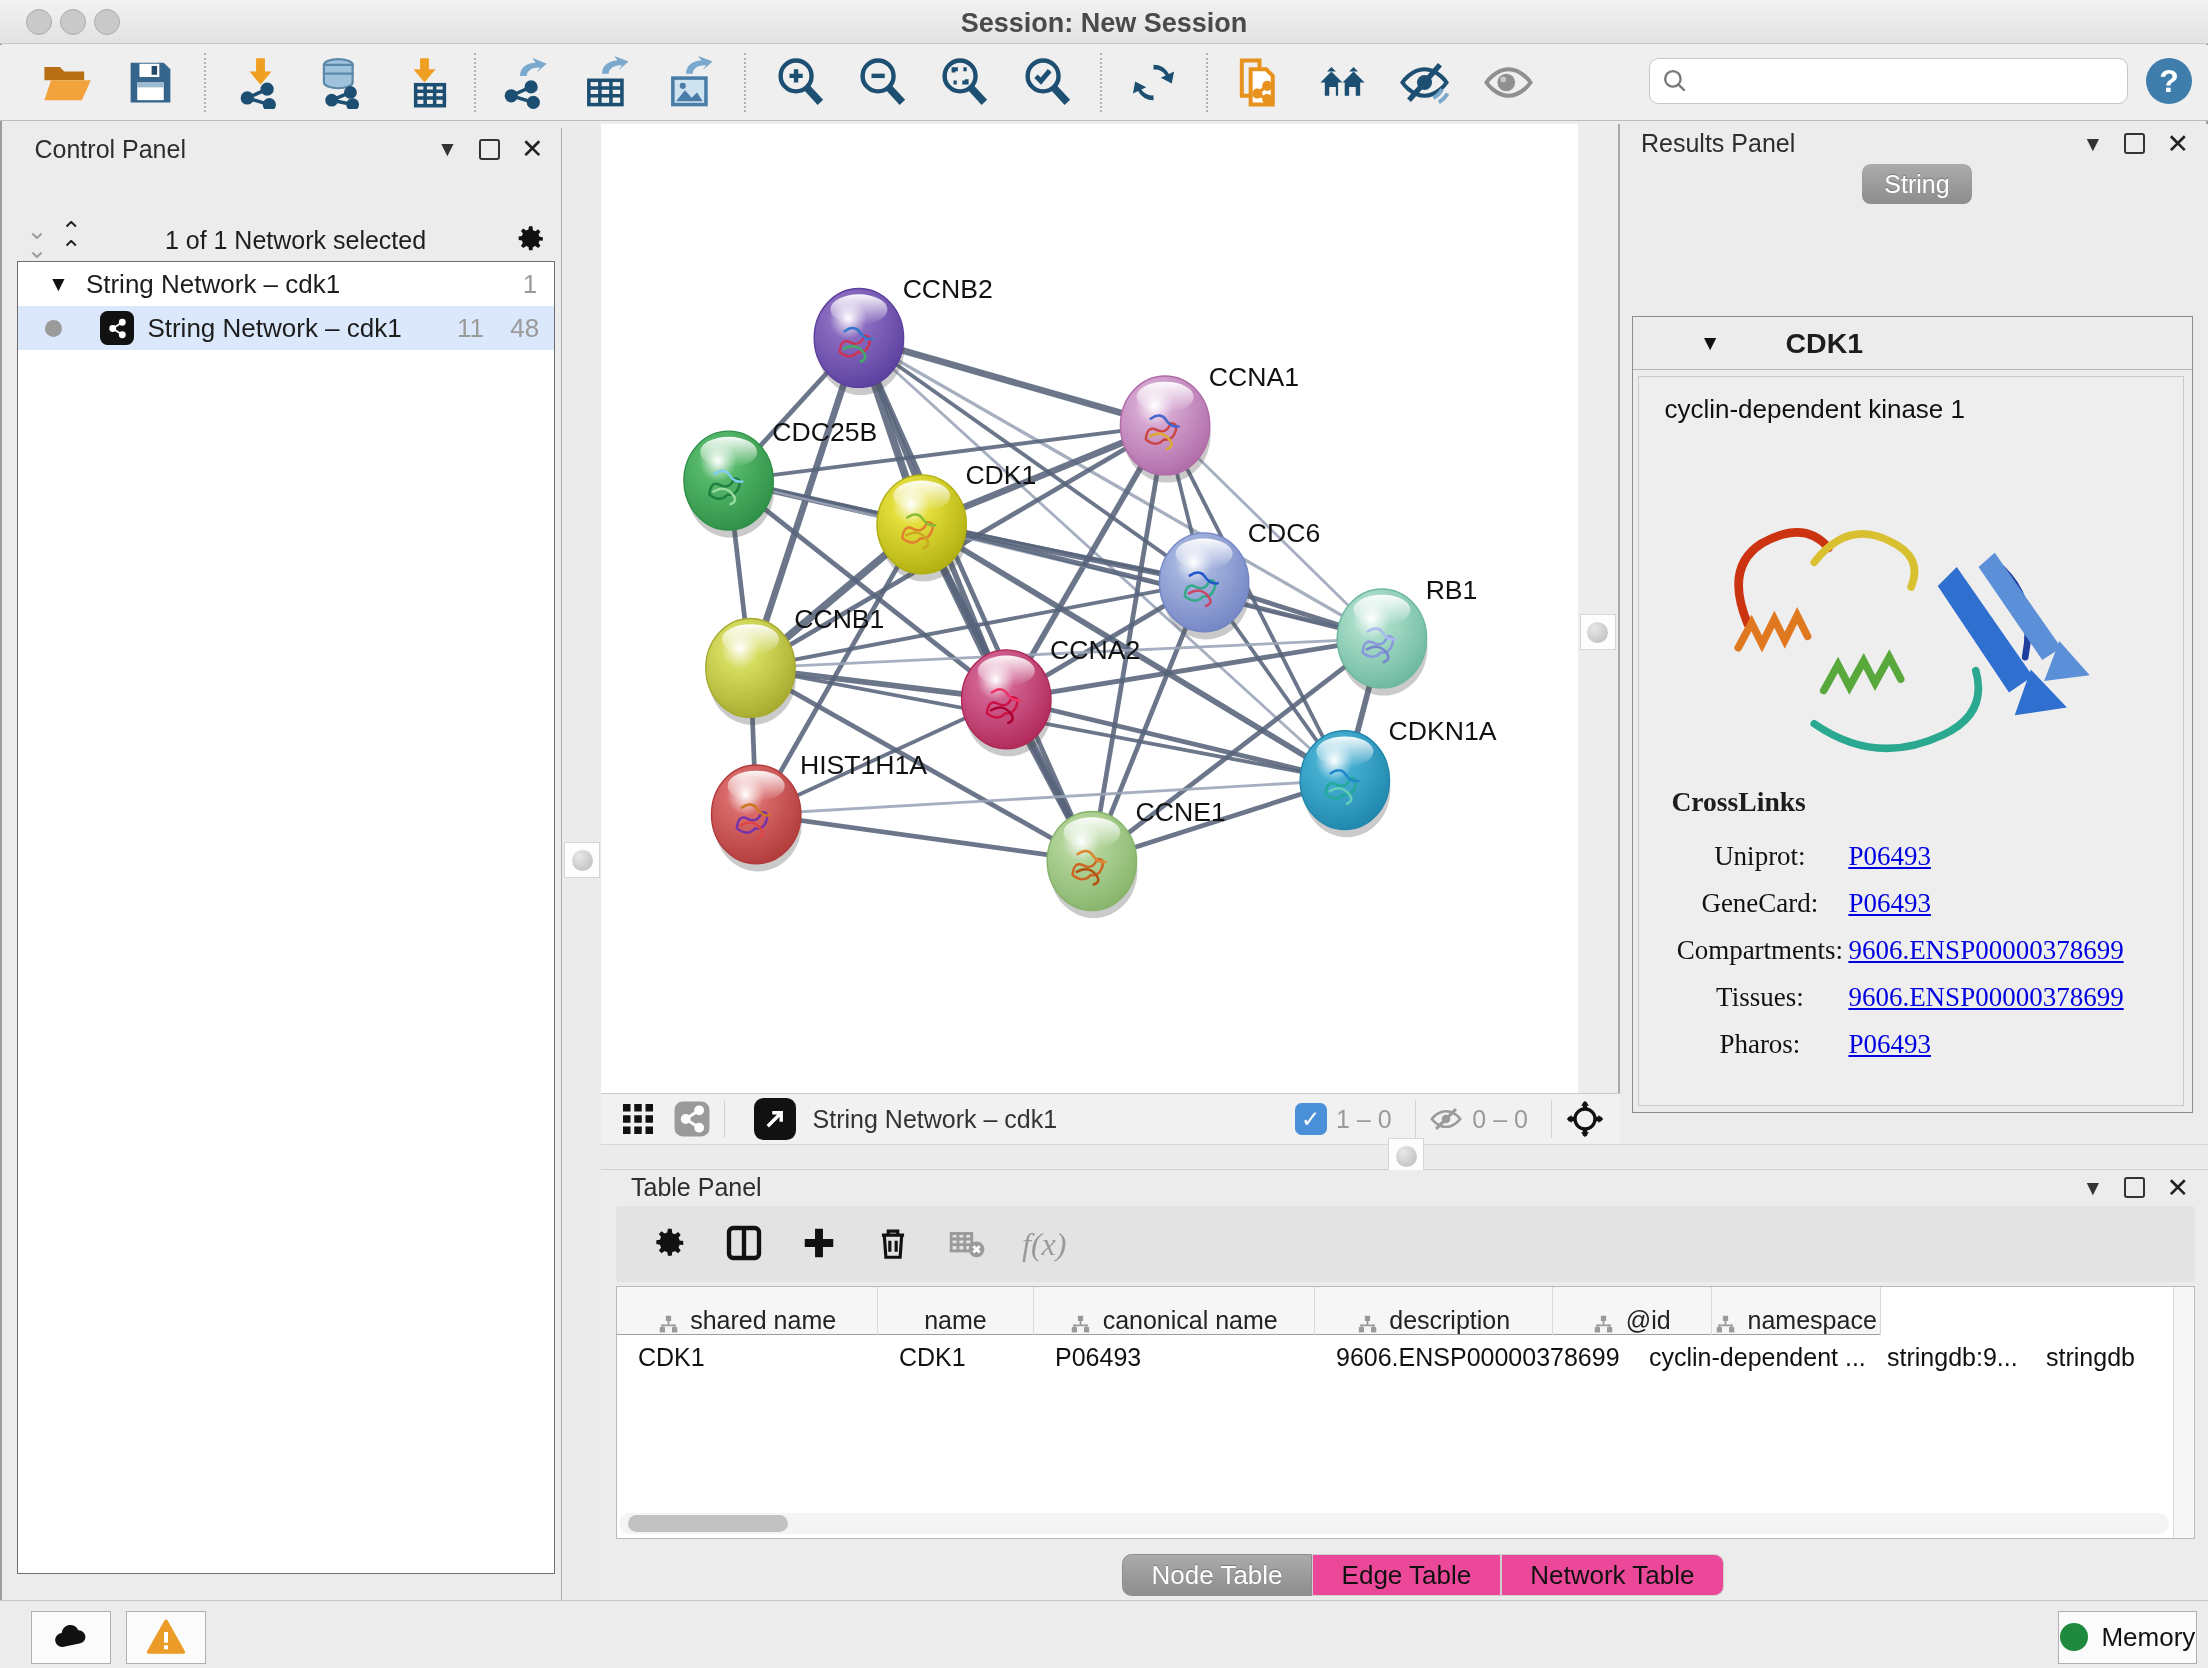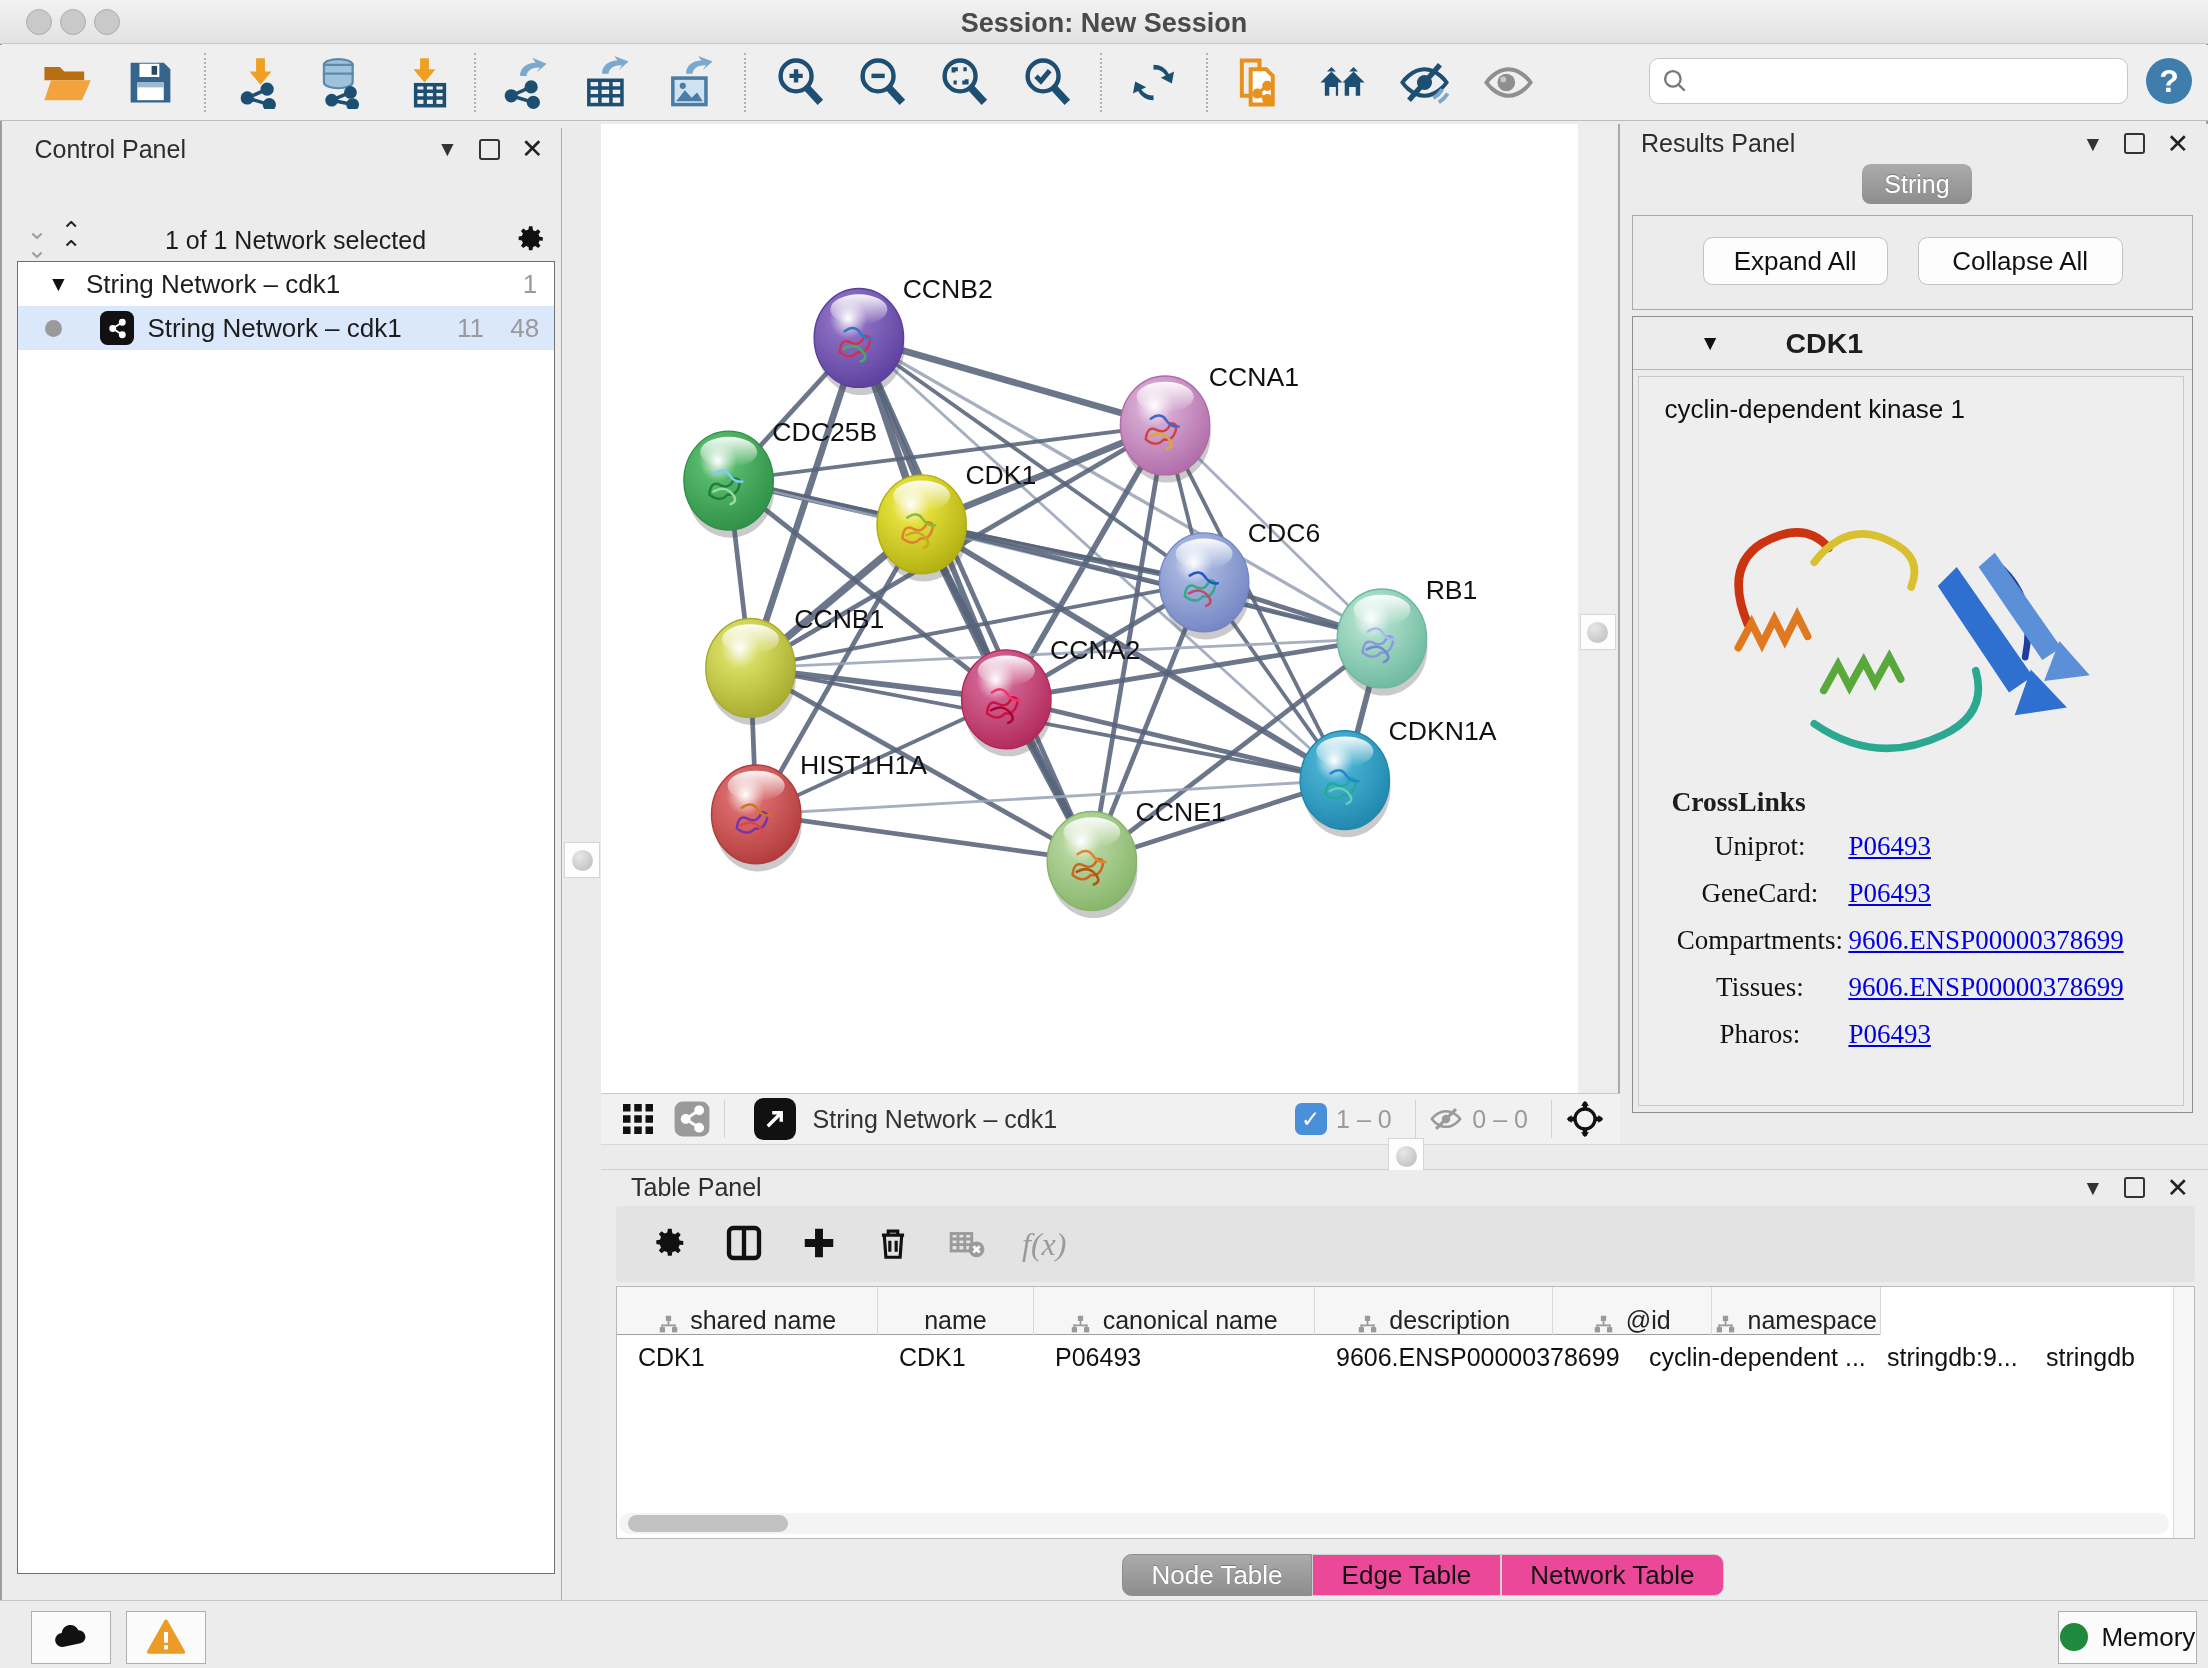--- a/index.html
+++ b/index.html
@@ -88,21 +88,21 @@
   .rp-btn{position:absolute;top:21px;height:48px;background:#fdfdfd;border:1.9px solid #c2c2c2;border-radius:9.5px;
     font-size:26px;color:#111;display:flex;align-items:center;justify-content:center;cursor:pointer;}
   .cdk-box{position:absolute;left:5.7px;top:192px;width:561px;height:797px;border:1.9px solid #8d8d8d;background:#ececec;}
   .cdk-head{position:absolute;left:0;top:0;width:100%;height:53px;border-bottom:1.9px solid #b5b5b5;
     display:flex;align-items:center;}
   .cdk-title{font-size:28.5px;font-weight:bold;margin-left:72px;}
   .cdk-body{position:absolute;left:5.7px;top:59px;width:546px;height:730px;background:#eee;border:1px solid #c9c9c9;}
   .cdk-desc{position:absolute;left:25px;top:17px;font-size:26px;color:#111;}
   .protein-img{position:absolute;left:42px;top:95px;}
   .crosslinks{position:absolute;left:32px;top:409px;font-family:"Liberation Serif","DejaVu Serif",serif;font-size:27px;}
-  .cl-title{font-weight:bold;font-size:27.6px;margin-bottom:13px;}
+  .cl-title{font-weight:bold;font-size:27.6px;margin-bottom:23px;}
   .cl-row{display:flex;margin-bottom:16px;text-align:center;}
   .cl-label{width:177px;color:#111;}
   .cl-link{color:#0000e0;text-decoration:underline;cursor:pointer;}
   
   .hsplit{position:absolute;left:601px;top:1144px;width:1607px;height:26px;background:#ebebeb;
     border-top:1px solid #d6d6d6;border-bottom:1px solid #cfcfcf;}
   .table-panel{position:absolute;left:601px;top:1170px;width:1607px;height:430px;background:#ececec;}
   .tp-header{position:absolute;left:0;top:1.9px;width:100%;display:flex;justify-content:space-between;
     align-items:center;padding:0 19px 0 30px;}
   .tp-toolbar{position:absolute;left:15px;top:36px;width:1579px;height:76px;background:#e3e3e3;
@@ -620,24 +620,20 @@
   <div class="results-panel">
     <div class="rp-header">
       <span class="panel-title">Results Panel</span>
       <span class="panel-ctrl">
         <span class="pc-caret">▼</span>
         <span class="pc-square"></span>
         <span class="pc-x">✕</span>
       </span>
     </div>
     <div class="string-tab">String</div>
-    <div class="rp-btnbox">
-      <div class="rp-btn" style="left:70px;width:185px">Expand All</div>
-      <div class="rp-btn" style="left:285px;width:205px">Collapse All</div>
-    </div>
     <div class="cdk-box">
       <div class="cdk-head">
         <span class="tree-caret" style="margin-left:67px">▼</span>
         <span class="cdk-title" style="margin-left:48px">CDK1</span>
       </div>
       <div class="cdk-body">
         <div class="cdk-desc">cyclin-dependent kinase 1</div>
         <svg class="protein-img" width="466" height="304" viewBox="0 0 490 320">
           <g fill="none" stroke-linecap="round">
             <path d="M70 160 q-25-60 15-85 q45-25 70 5" stroke="#cc3311" stroke-width="9"></path>

